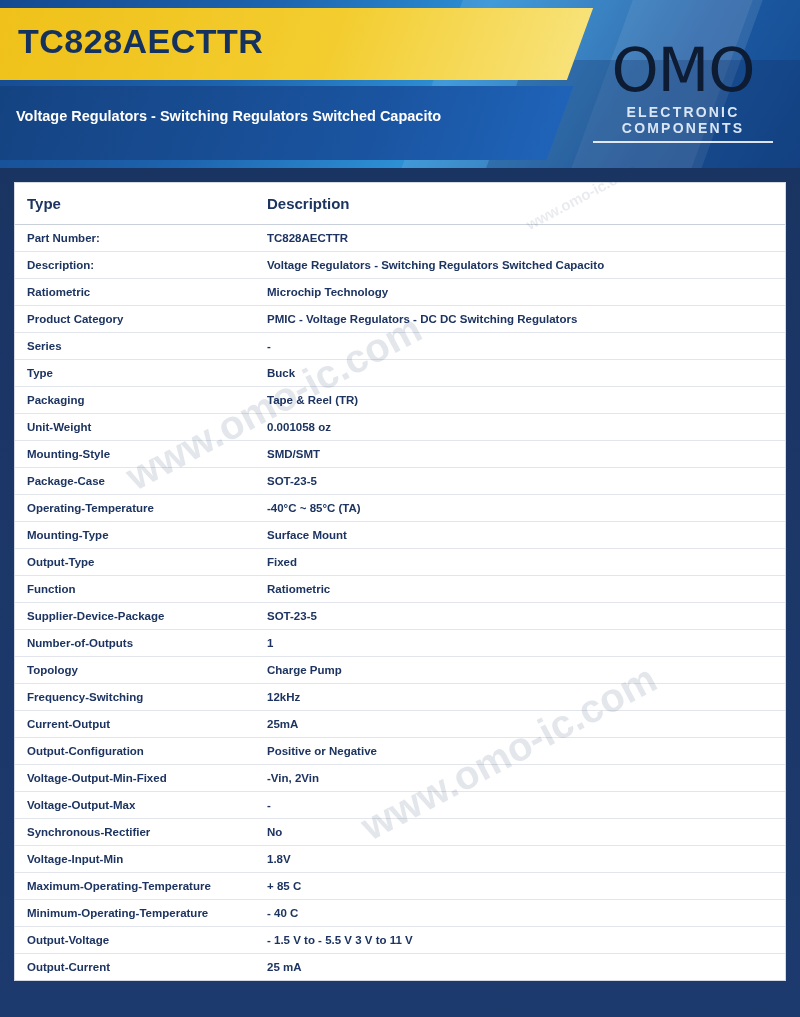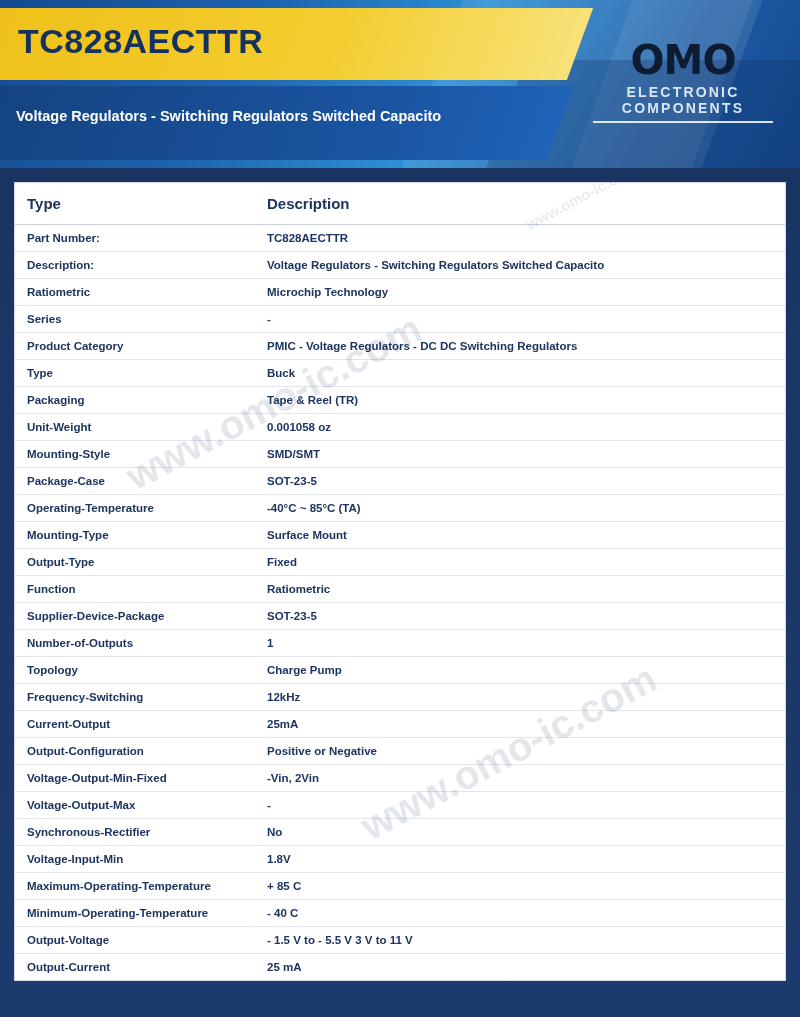--- a/index.html
+++ b/index.html
@@ -82,22 +82,22 @@
   }
   
   .logo-wrap {
     position: absolute;
     top: 40px; right: 22px;
     width: 190px;
     text-align: center;
     z-index: 6;
   }
   .logo-omo {
-    font-size: 40px;
-    font-weight: bold;
+    font-size: 60px;
+    font-weight: normal;
     color: #0d1b33;
     letter-spacing: -1px;
     line-height: 1;
     font-family: "DejaVu Sans", sans-serif;
   }
   .logo-sub {
     margin-top: 4px;
     font-size: 14px;
     font-weight: bold;
     letter-spacing: 2.2px;
@@ -201,26 +201,26 @@
           </tr>
           <tr>
             <td class="k">Description:</td>
             <td class="v">Voltage Regulators - Switching Regulators Switched Capacito</td>
           </tr>
           <tr>
             <td class="k">Ratiometric</td>
             <td class="v">Microchip Technology</td>
           </tr>
           <tr>
+            <td class="k">Product Category</td>
+            <td class="v">PMIC - Voltage Regulators - DC DC Switching Regulators</td>
+          </tr>
+          <tr>
             <td class="k">Series</td>
             <td class="v">-</td>
-          </tr>
-          <tr>
-            <td class="k">Product Category</td>
-            <td class="v">PMIC - Voltage Regulators - DC DC Switching Regulators</td>
           </tr>
           <tr>
             <td class="k">Type</td>
             <td class="v">Buck</td>
           </tr>
           <tr>
             <td class="k">Packaging</td>
             <td class="v">Tape &amp; Reel (TR)</td>
           </tr>
           <tr>

